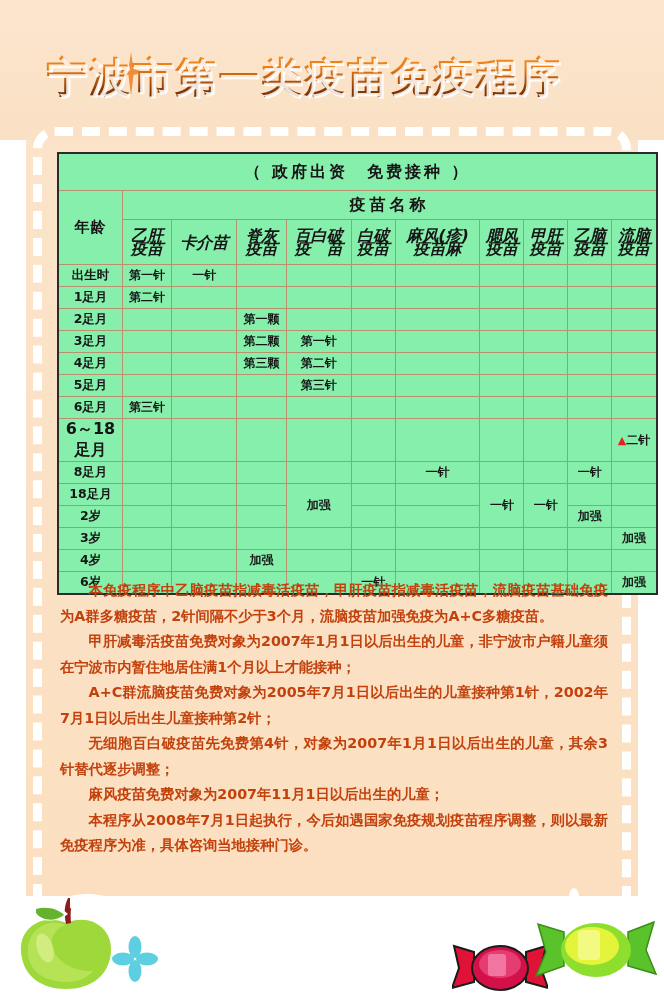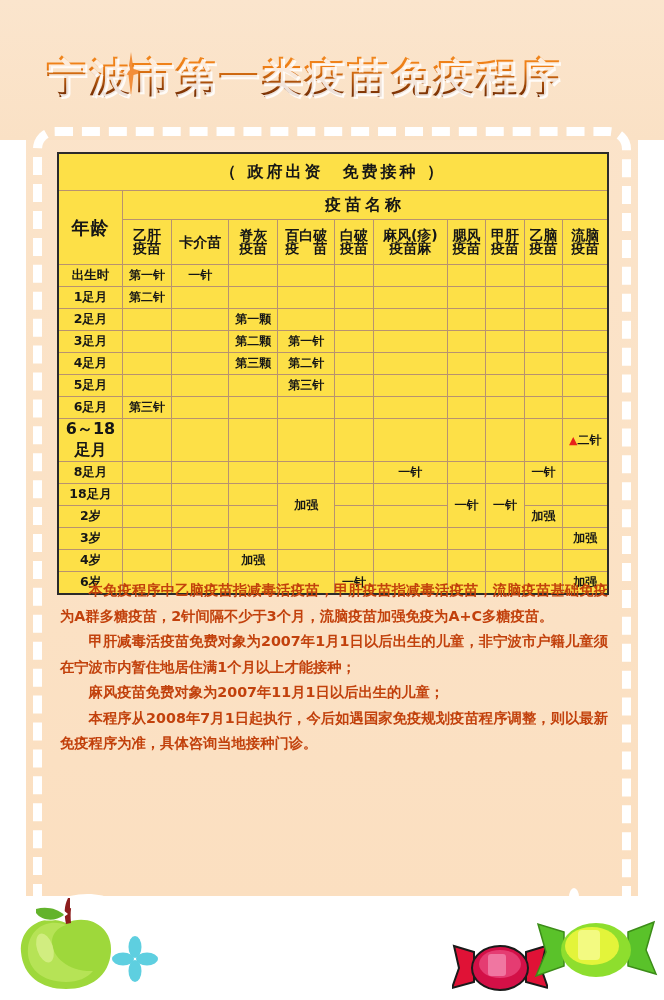--- a/index.html
+++ b/index.html
@@ -42,37 +42,37 @@
     font-family:"DejaVu Serif","Liberation Serif",serif;
     font-size:41px;font-weight:bold;letter-spacing:2px;
     background:linear-gradient(180deg,#f08a22 0%,#ef7f16 30%,#8a3a06 72%,#5d2503 100%);
     -webkit-background-clip:text;background-clip:text;color:transparent;
     text-shadow:2px 2px 0 rgba(255,255,255,.85);
     white-space:nowrap;
   }
   
   #table-area{position:absolute;left:57px;top:152px;width:552px;}
   table.sched{
-    width:552px;border-collapse:collapse;
-    border:2px solid #2b2b2b;background:#fde047;
+    width:601px;border-collapse:collapse;
+    border:2px solid #2b2b2b;background:#86efac;
     font-size:11px;color:#161616;
   }
   table.sched td,table.sched th{
     border:1px solid #b8926f;
     text-align:center;vertical-align:middle;
     padding:0;font-weight:bold;
     font-family:"DejaVu Sans","Liberation Sans",sans-serif;
   }
   td.subsidy{
     border:none;border-bottom:1px solid #2b2b2b;
     height:36px;font-size:16px;letter-spacing:3px;
   }
   td.vname{height:28px;font-size:16px;letter-spacing:4px;border-left:none;border-right:none;}
-  td.agehdr{font-size:18px;width:63px;letter-spacing:1px;}
-  td.vcol{height:44px;font-size:14px;line-height:13px;letter-spacing:0px;}
+  td.agehdr{font-size:15px;width:63px;letter-spacing:1px;}
+  td.vcol{height:44px;font-size:16px;line-height:13px;letter-spacing:0px;font-style:italic;}
   td.agecell{font-size:12.5px;height:21px;letter-spacing:0px;}
   td.val{font-size:12px;height:21px;}
   .tri{color:#e8211a;font-size:11px;}
   
   #body-text{
     position:absolute;left:60px;top:578px;width:548px;
     font-size:14.3px;line-height:25.5px;color:#c2410c;
     font-family:"DejaVu Sans","Liberation Sans",sans-serif;
     font-weight:bold;
   }
@@ -306,20 +306,22 @@
           <td class="val">加强</td>
         </tr>
       </tbody>
 
   </table>
 </div>
 
 <div id="body-text">
   <p>本免疫程序中乙脑疫苗指减毒活疫苗，甲肝疫苗指减毒活疫苗，流脑疫苗基础免疫为A群多糖疫苗，2针间隔不少于3个月，流脑疫苗加强免疫为A+C多糖疫苗。</p>
   <p>甲肝减毒活疫苗免费对象为2007年1月1日以后出生的儿童，非宁波市户籍儿童须在宁波市内暂住地居住满1个月以上才能接种；</p>
+  <p>A+C群流脑疫苗免费对象为2005年7月1日以后出生的儿童接种第1针，2002年7月1日以后出生儿童接种第2针；</p>
+  <p>无细胞百白破疫苗先免费第4针，对象为2007年1月1日以后出生的儿童，其余3针替代逐步调整；</p>
   <p>麻风疫苗免费对象为2007年11月1日以后出生的儿童；</p>
   <p>本程序从2008年7月1日起执行，今后如遇国家免疫规划疫苗程序调整，则以最新免疫程序为准，具体咨询当地接种门诊。</p>
 </div>
 
 <svg class="deco" id="apple" viewBox="0 0 116 104">
   <path d="M58 24 C30 12 2 30 4 60 C6 88 28 104 58 104 C88 104 110 88 112 60 C114 30 86 12 58 24 Z" fill="#ffffff"></path>
   <path d="M58 31 C34 21 11 36 13 60 C15 84 33 97 58 97 C83 97 101 84 103 60 C105 36 82 21 58 31 Z" fill="#9ed83b"></path>
   <path d="M58 33 C40 26 22 36 20 56 C18 76 34 90 58 90 C70 90 79 86 85 79 C62 80 44 66 44 50 C44 42 49 36 58 33 Z" fill="#b6e356"></path>
   <ellipse cx="37" cy="56" rx="8" ry="15" fill="#d9f08f" opacity="0.75" transform="rotate(-18 37 56)"></ellipse>
   <path d="M60 6 C56 14 56 22 58 32 L63 31 C62 20 63 13 66 6 Z" fill="#8d1d1d"></path>

